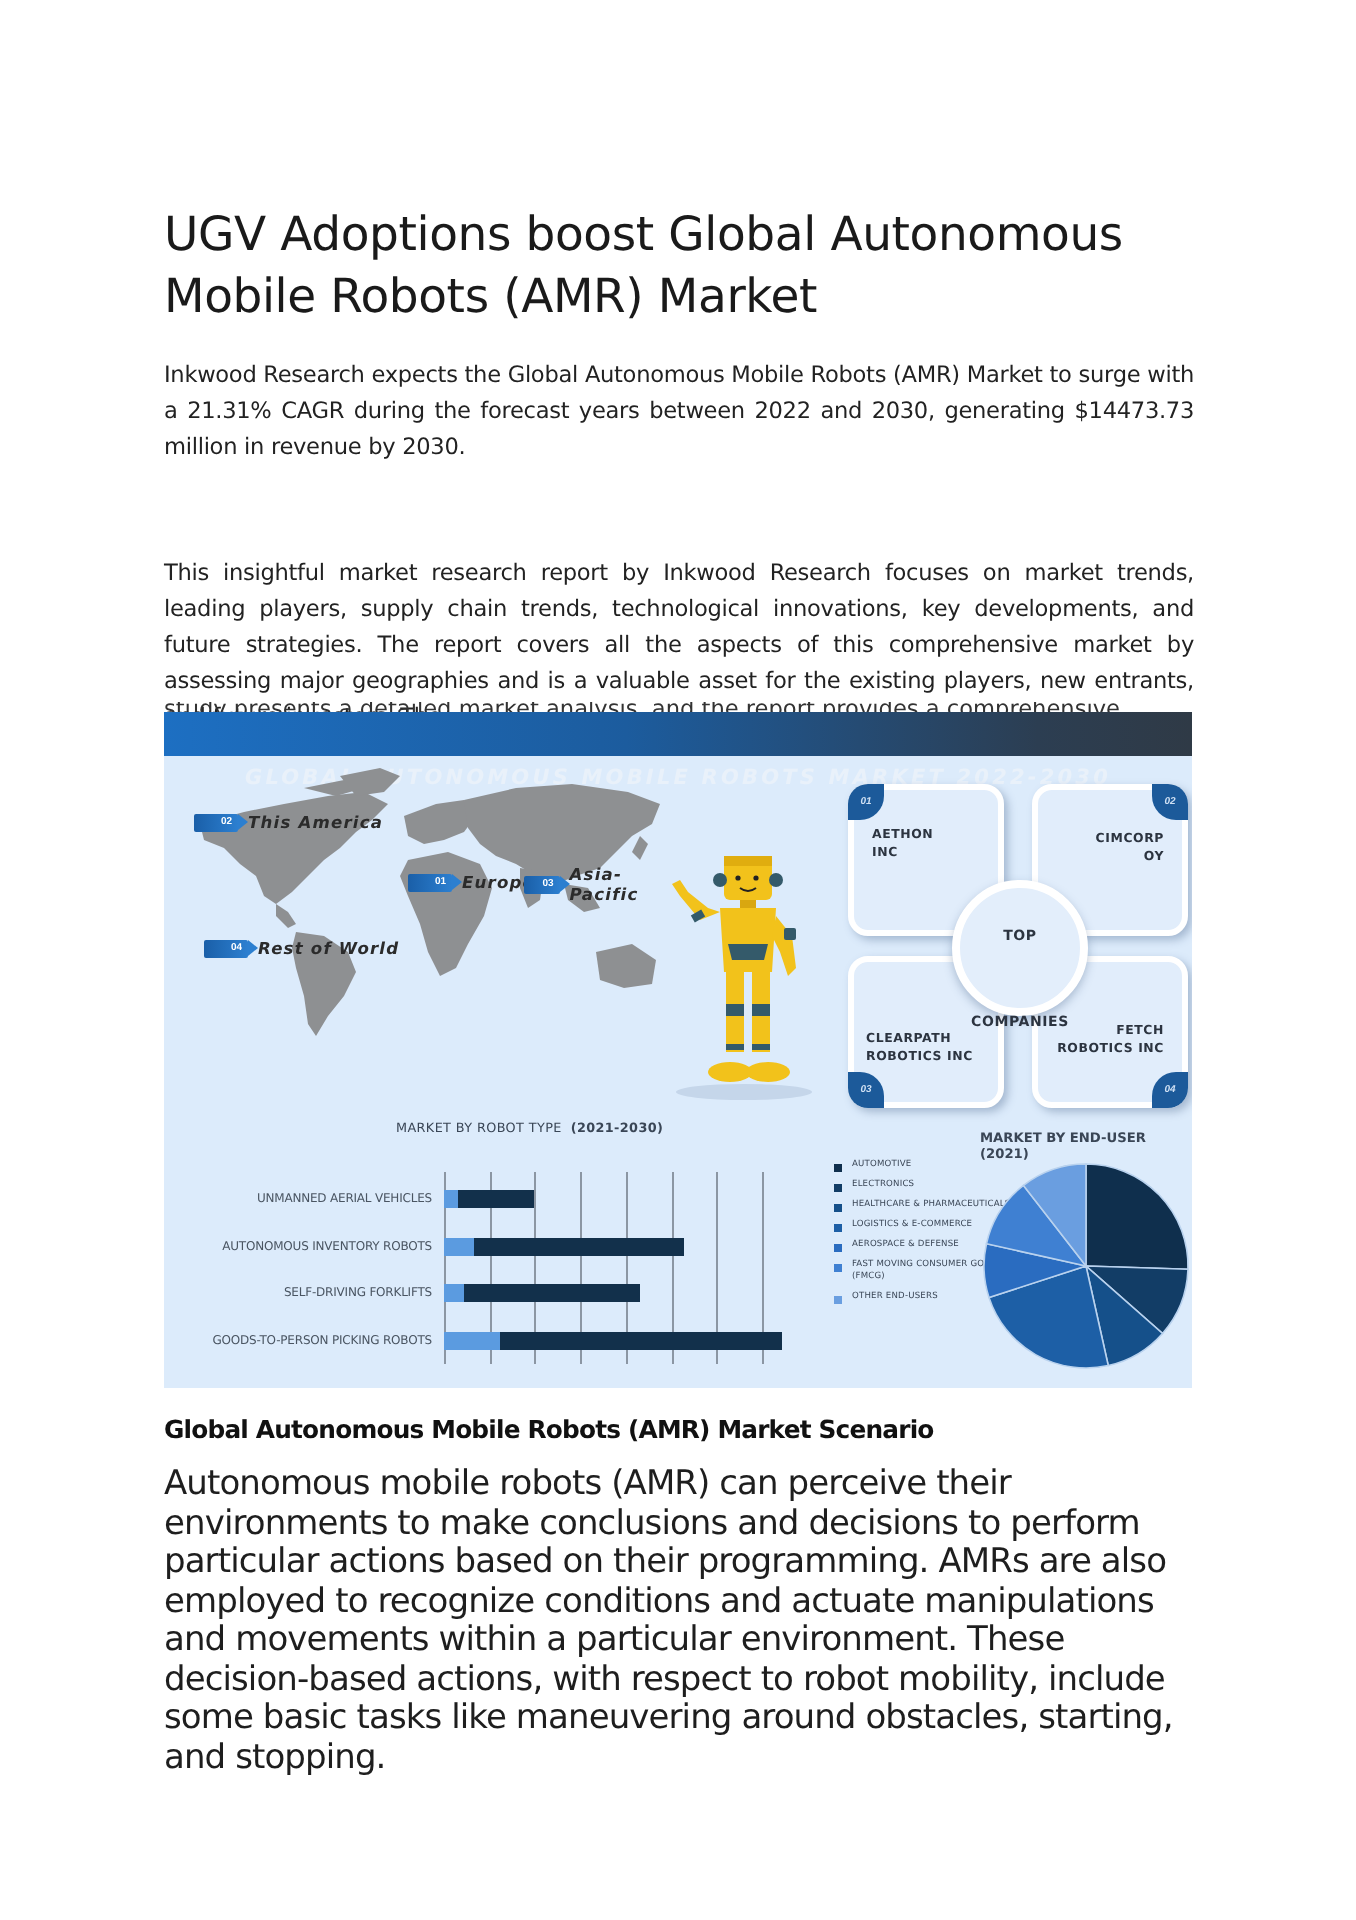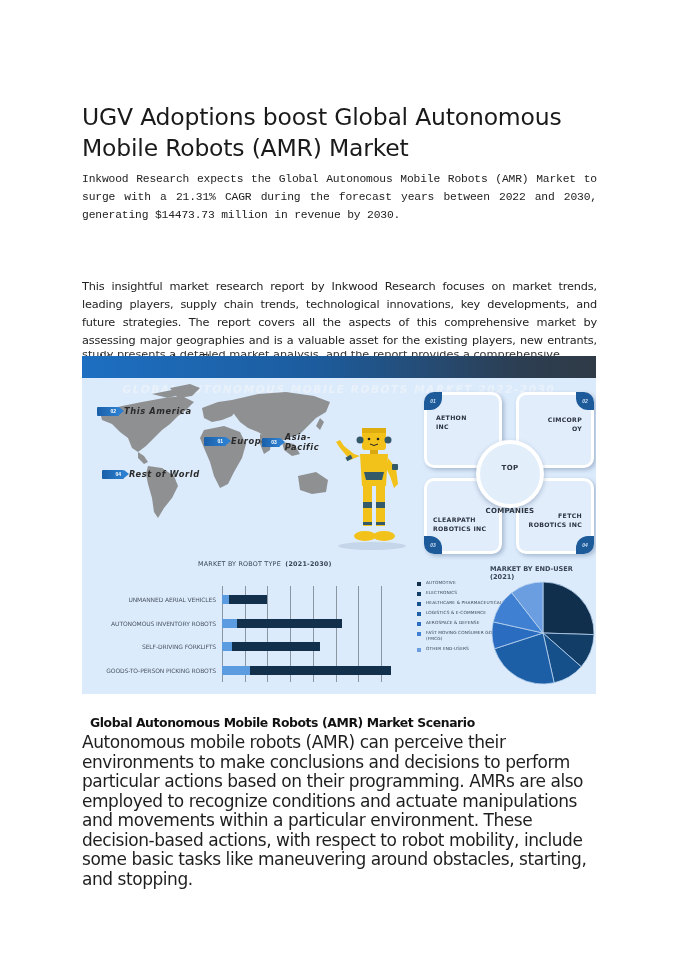--- a/index.html
+++ b/index.html
@@ -1,21 +1,21 @@
 <!DOCTYPE html>
 <html><head>
 <meta charset="utf-8">
 <style>
   html,body{margin:0;padding:0;background:#ffffff;}
   body{width:678px;height:960px;position:relative;overflow:hidden;font-family:"Liberation Sans","DejaVu Sans",sans-serif;color:#222;}
   .page{position:absolute;left:0;top:0;width:568px;height:960px;background:#fff;}
   .title{position:absolute;left:82px;top:86px;width:520px;font-family:"DejaVu Sans",sans-serif;font-size:23.5px;line-height:31px;color:#1a1a1a;font-weight:normal;letter-spacing:-0.2px;}
   .para{position:absolute;left:82px;width:515px;font-family:"DejaVu Sans",sans-serif;font-size:11.3px;line-height:18px;color:#222;text-align:justify;letter-spacing:-0.15px;}
   .para a{color:#1f5fbf;text-decoration:underline;}
-  .p1{top:170px;font-family:Liberation Mono, monospace;}
+  .p1{top:179px;}
   .p2{top:220px;}
   .p3{top:278px;}
   .clipline{position:absolute;left:82px;top:351px;width:515px;height:6px;overflow:hidden;}
   .clipline .inner{font-family:"DejaVu Sans",sans-serif;font-size:11.3px;line-height:18px;color:#333;margin-top:-5px;}
 
   
   .info{position:absolute;left:82px;top:356px;width:514px;height:338px;background:#dcebfb;overflow:hidden;}
   .banner{position:absolute;left:0;top:0;width:514px;height:22px;background:linear-gradient(90deg,#1d6fc2 0%,#1c5c9e 45%,#2c3e52 85%,#2f3a46 100%);display:flex;align-items:center;justify-content:center;}
   .banner span{color:#e9f1fa;font-family:"DejaVu Sans",sans-serif;font-weight:bold;font-style:italic;font-size:10.5px;letter-spacing:1.6px;margin-top:44px;}
   .map{position:absolute;left:0;top:24px;width:250px;height:150px;}
@@ -271,18 +271,18 @@
           <path d="M53,53 L103.97483457865232,54.601948712984544 A51,51 0 0 1 91.25566455115344,86.72690513150624 Z" fill="#123d66" stroke="#b9d2ee" stroke-width="0.8"></path>
           <path d="M53,53 L91.25566455115344,86.72690513150624 A51,51 0 0 1 64.12530531122368,102.77175485887611 Z" fill="#15508a" stroke="#b9d2ee" stroke-width="0.8"></path>
           <path d="M53,53 L64.12530531122368,102.77175485887611 A51,51 0 0 1 4.496117668947171,68.75986671312232 Z" fill="#1d5fa6" stroke="#b9d2ee" stroke-width="0.8"></path>
           <path d="M53,53 L4.496117668947171,68.75986671312232 A51,51 0 0 1 3.228245141123878,41.87469468877633 Z" fill="#2a6cc0" stroke="#b9d2ee" stroke-width="0.8"></path>
           <path d="M53,53 L3.228245141123878,41.87469468877633 A51,51 0 0 1 21.741740263698198,12.702094368839788 Z" fill="#3f80d2" stroke="#b9d2ee" stroke-width="0.8"></path>
           <path d="M53,53 L21.741740263698198,12.702094368839788 A51,51 0 0 1 52.99999999999999,2 Z" fill="#6a9ee0" stroke="#b9d2ee" stroke-width="0.8"></path>
         </svg>
     </div>
   </div>
 
-  <h2 class="h2" style="margin:8px">Global Autonomous Mobile Robots (AMR) Market Scenario</h2>
+  <h2 class="h2" style="margin:0">Global Autonomous Mobile Robots (AMR) Market Scenario</h2>
 
   <p class="para2 p4" style="margin:0">Autonomous mobile robots (AMR) can perceive their environments to make conclusions and decisions to perform particular actions based on their programming. AMRs are also employed to recognize conditions and actuate manipulations and movements within a particular environment. These decision-based actions, with respect to robot mobility, include some basic tasks like maneuvering around obstacles, starting, and stopping.</p>
 
 
 </div>
 
 </body></html>

